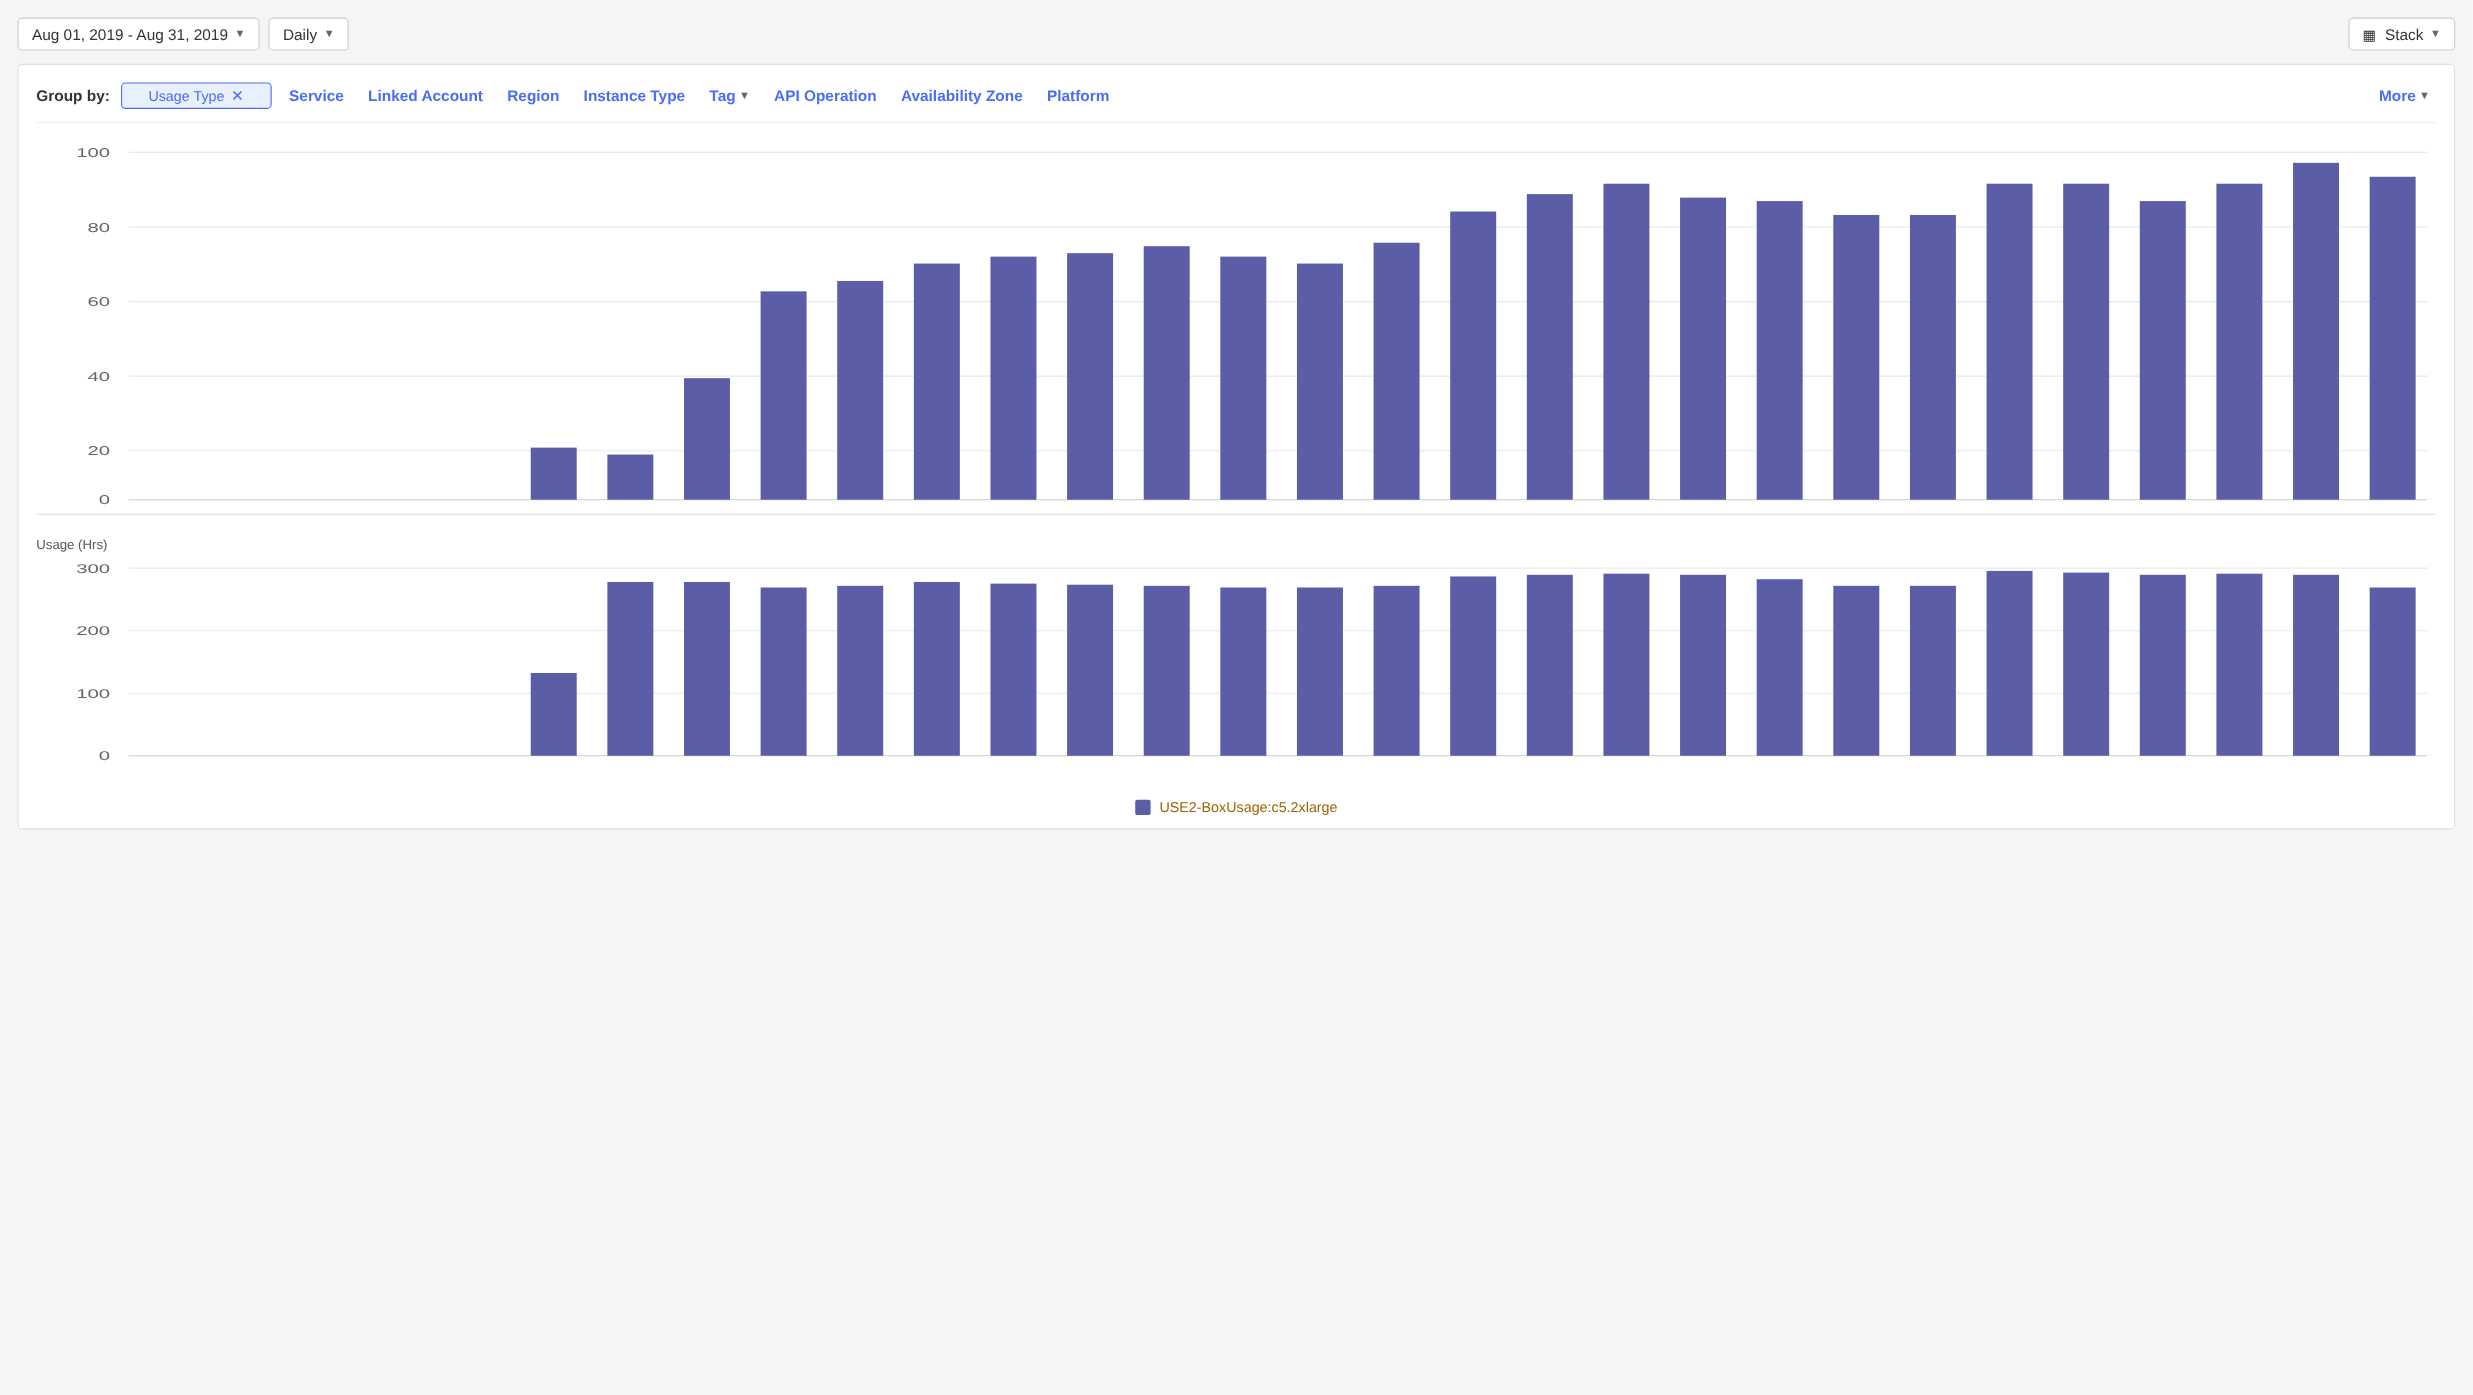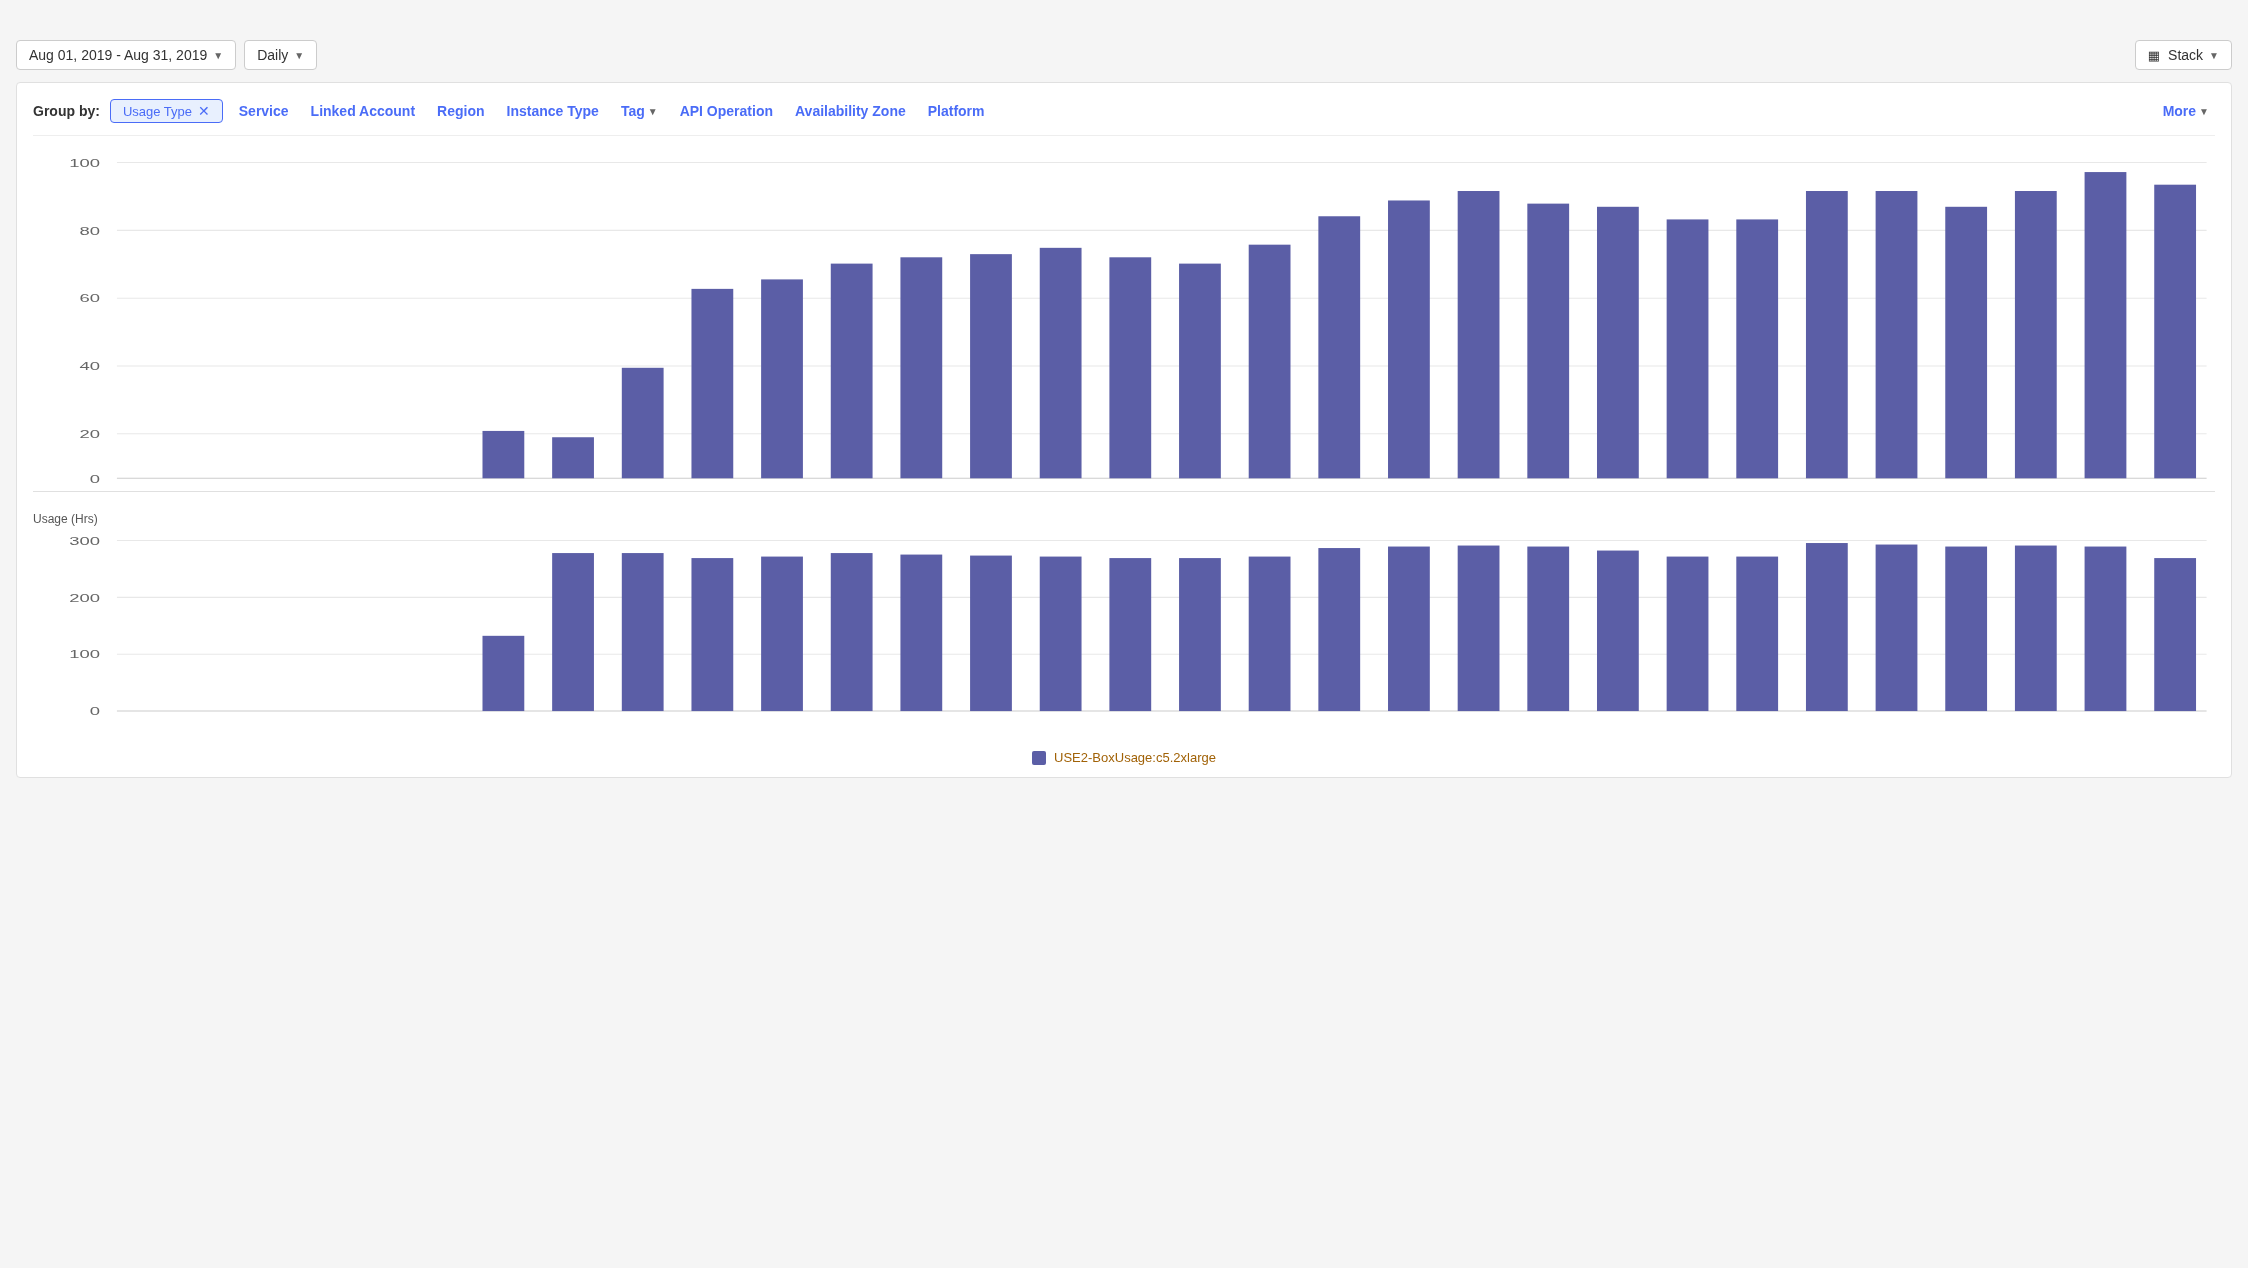--- a/index.html
+++ b/index.html
@@ -22,21 +22,20 @@
     .date-picker, .interval-picker, .stack-picker {
       display: flex;
       align-items: center;
       gap: 6px;
       background: #fff;
       border: 1px solid #ccc;
       border-radius: 4px;
       padding: 6px 12px;
       font-size: 14px;
       cursor: pointer;
-      margin-top: 24px;
     }
     .stack-picker {
       background: #fff;
       border: 1px solid #ccc;
     }
     .chevron {
       font-size: 10px;
       color: #666;
     }
     .chart-container {
@@ -59,21 +58,21 @@
       font-weight: 700;
       color: #333;
     }
     .group-by-tag {
       display: flex;
       align-items: center;
       gap: 6px;
       background: #e8f0fe;
       border: 1px solid #4a6cf7;
       border-radius: 4px;
-      padding: 3px 12px;
+      padding: 3px 24px;
       font-size: 13px;
       color: #4a6cf7;
       cursor: pointer;
     }
     .group-by-tag .remove {
       font-size: 14px;
       color: #4a6cf7;
       cursor: pointer;
     }
     .filter-link {

